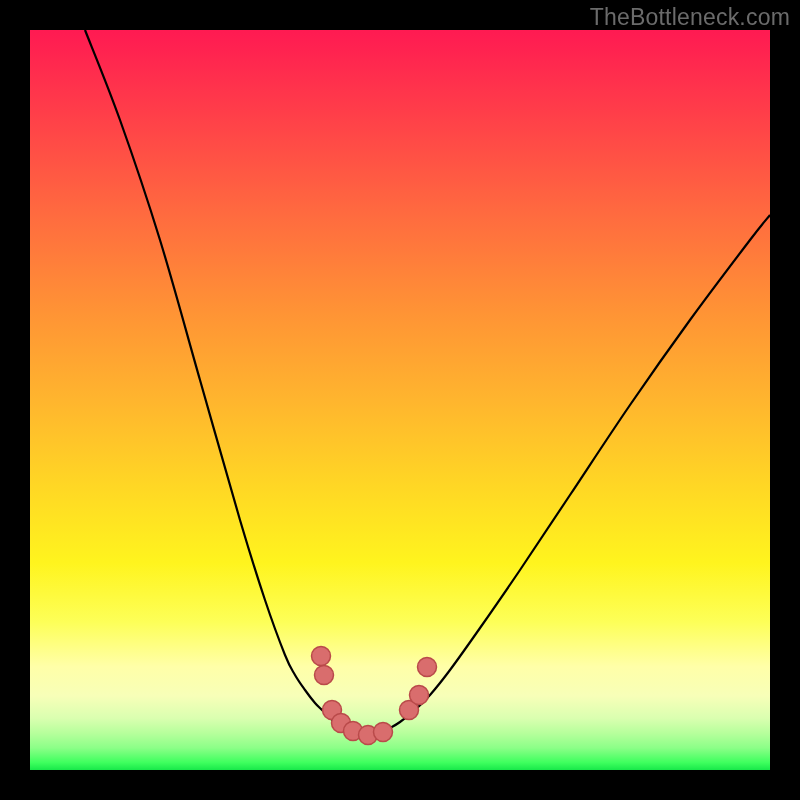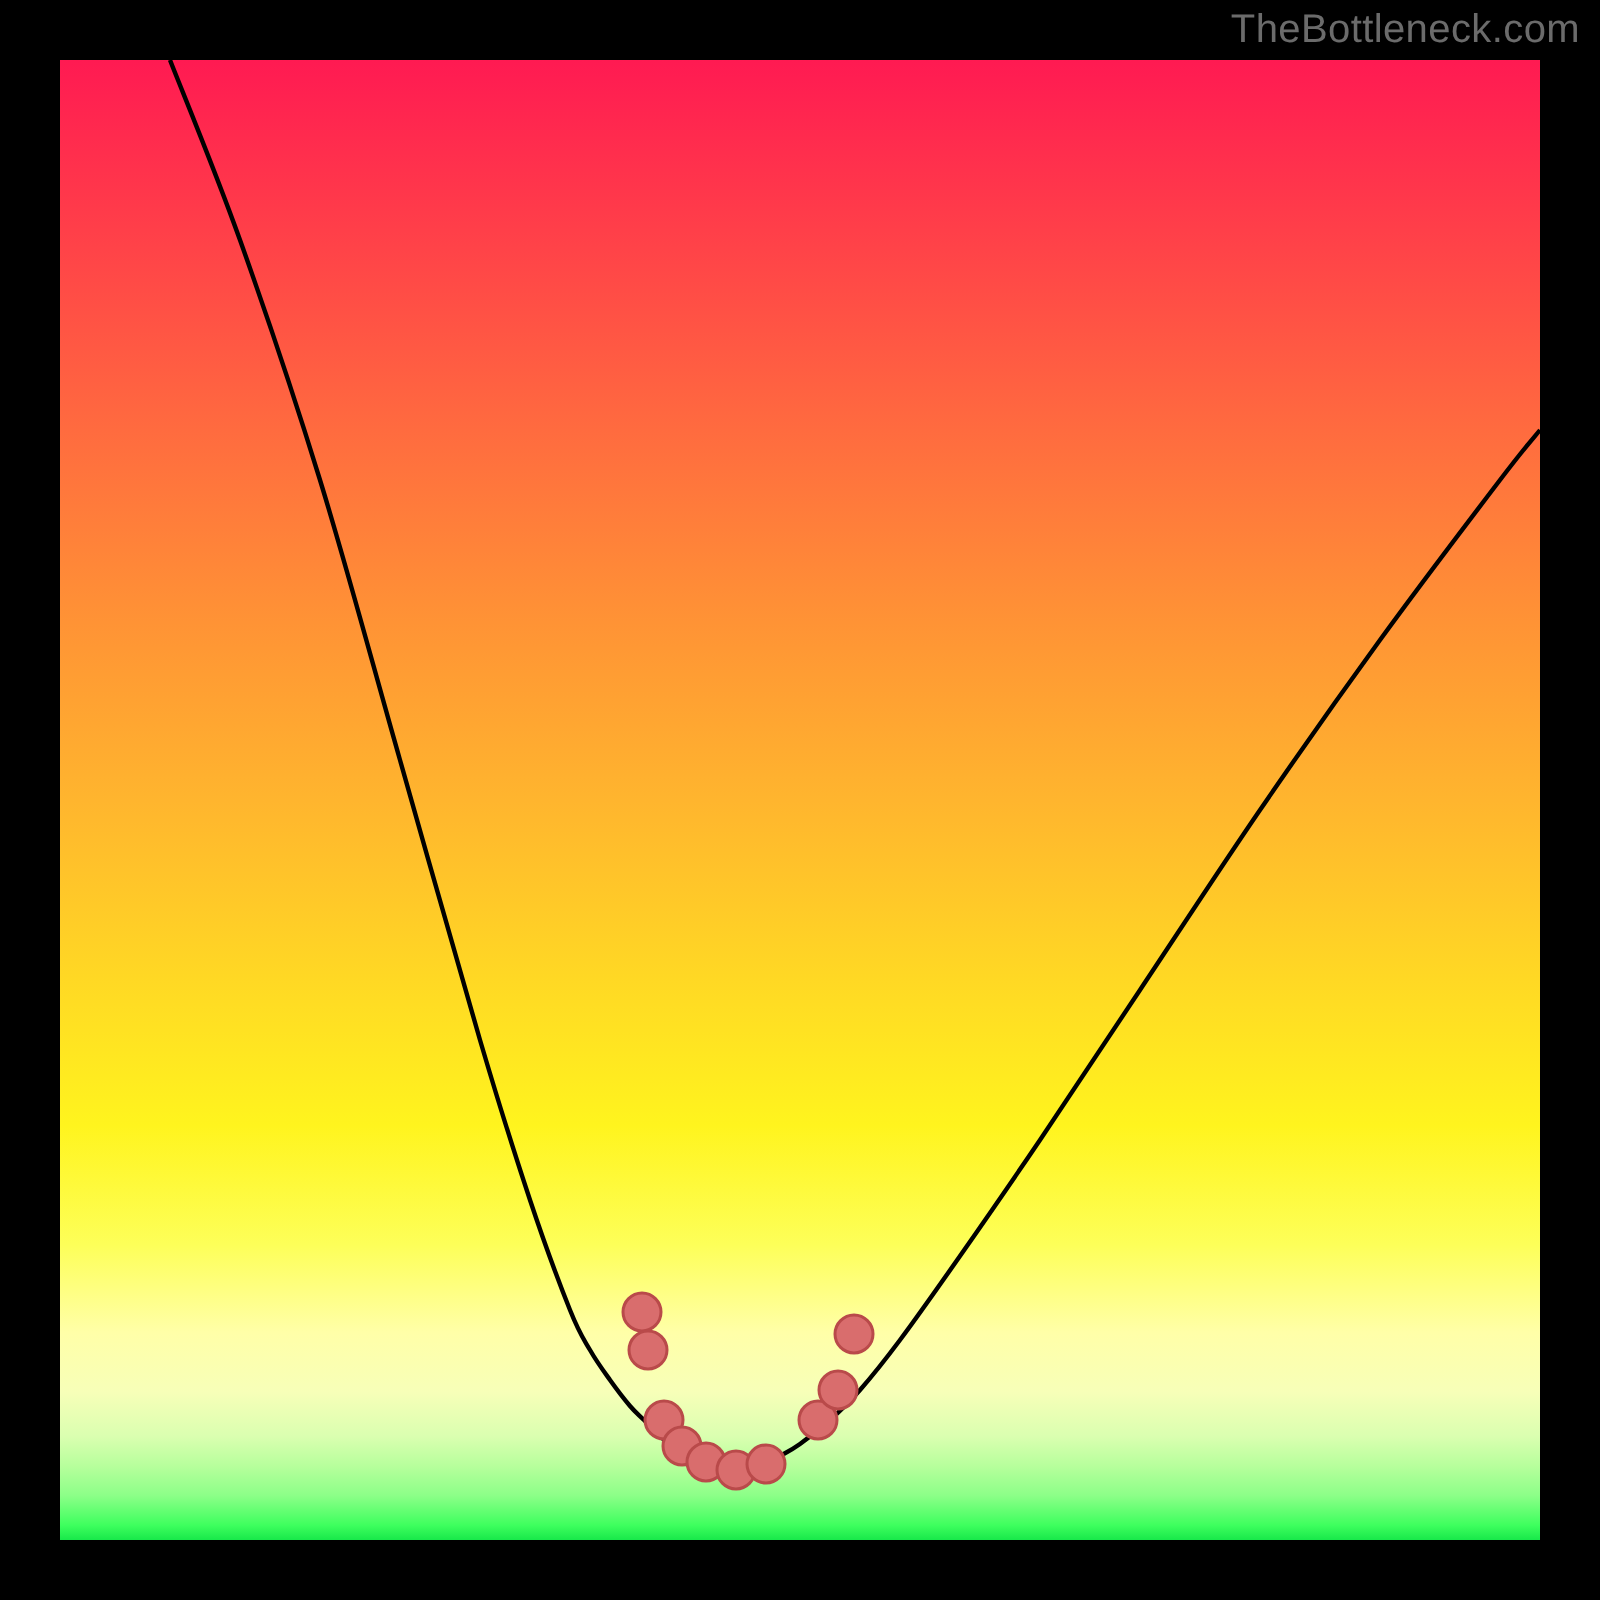--- a/index.html
+++ b/index.html
@@ -42,21 +42,21 @@
       #8cff88 97%,
       #3eff5e 99%,
       #18e84a 100%
     );
   }
   .watermark {
     position: absolute;
     top: 4px;
     right: 10px;
     color: #6b6b6b;
-    font-size: 20px;
+    font-size: 23px;
     font-weight: 500;
     letter-spacing: 0.2px;
   }
   svg.curve {
     position: absolute;
     top: 0;
     left: 0;
     width: 740px;
     height: 740px;
     overflow: visible;

